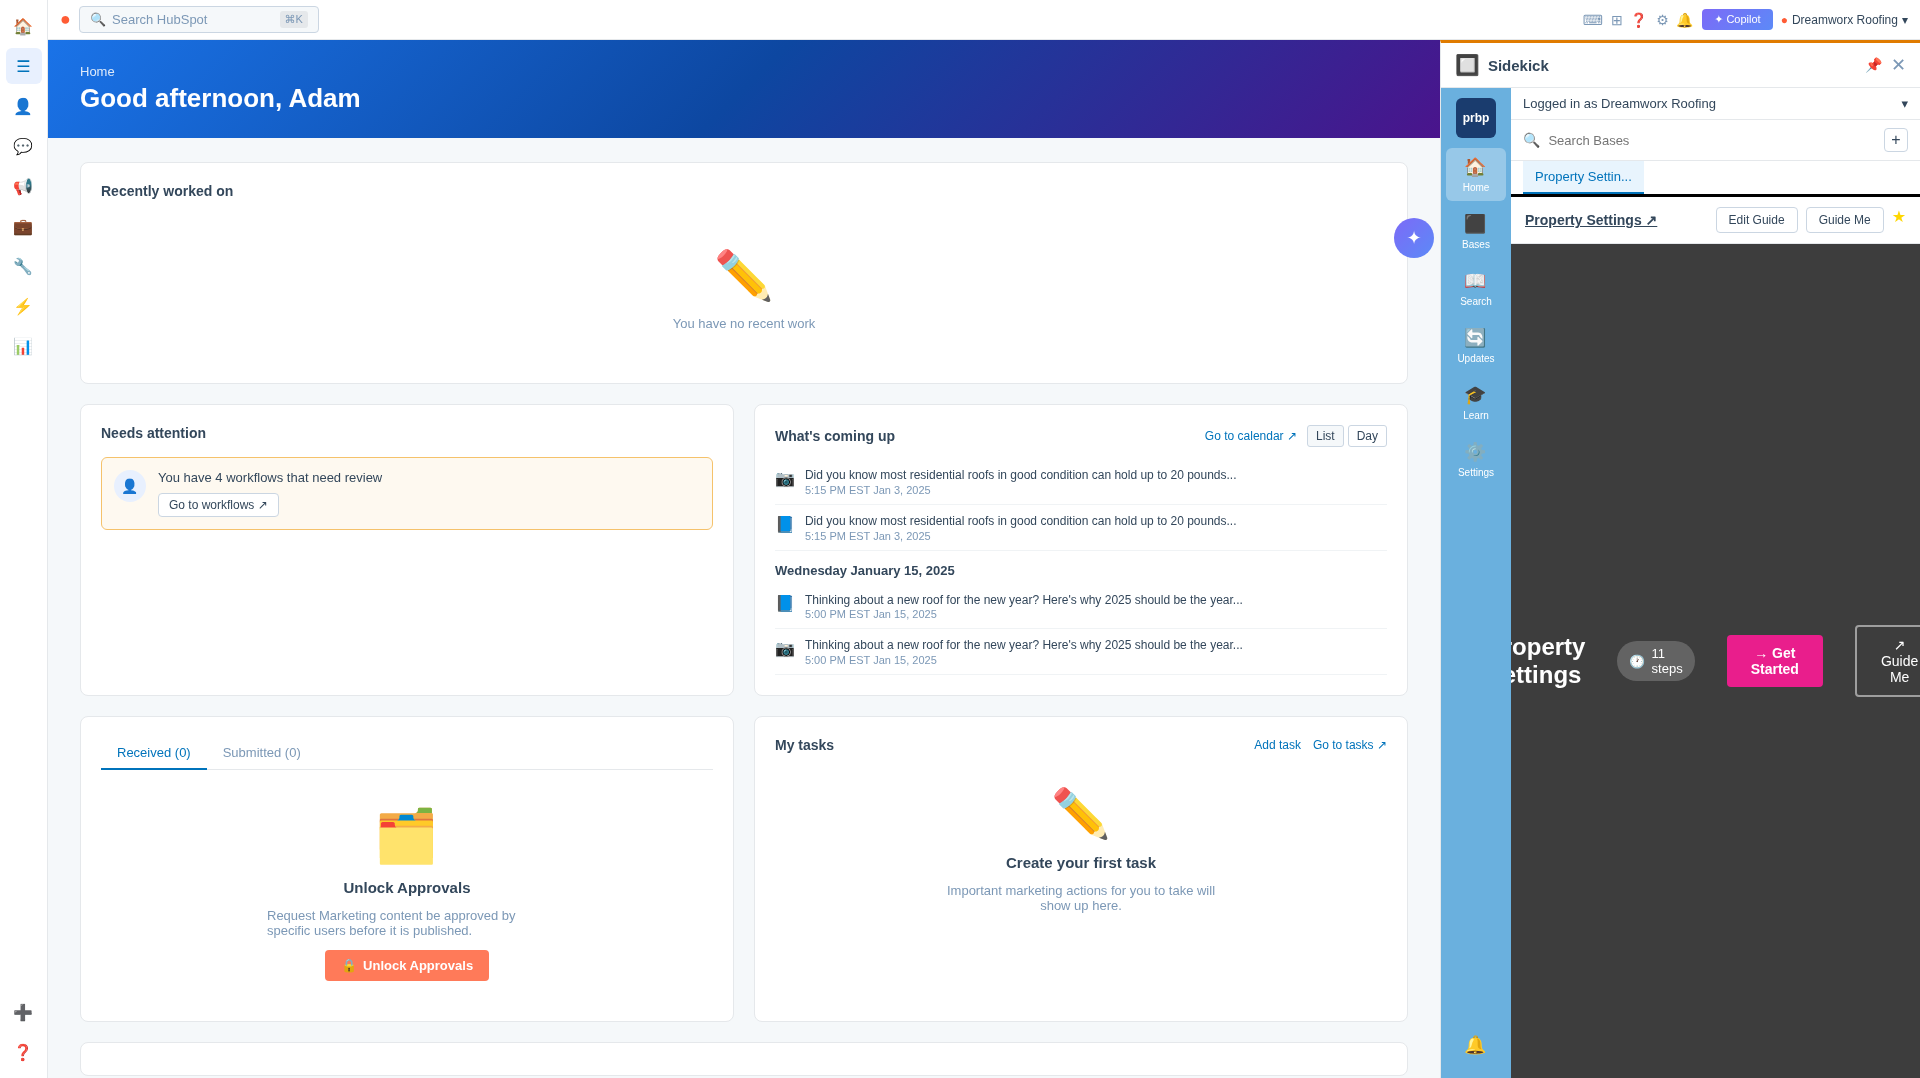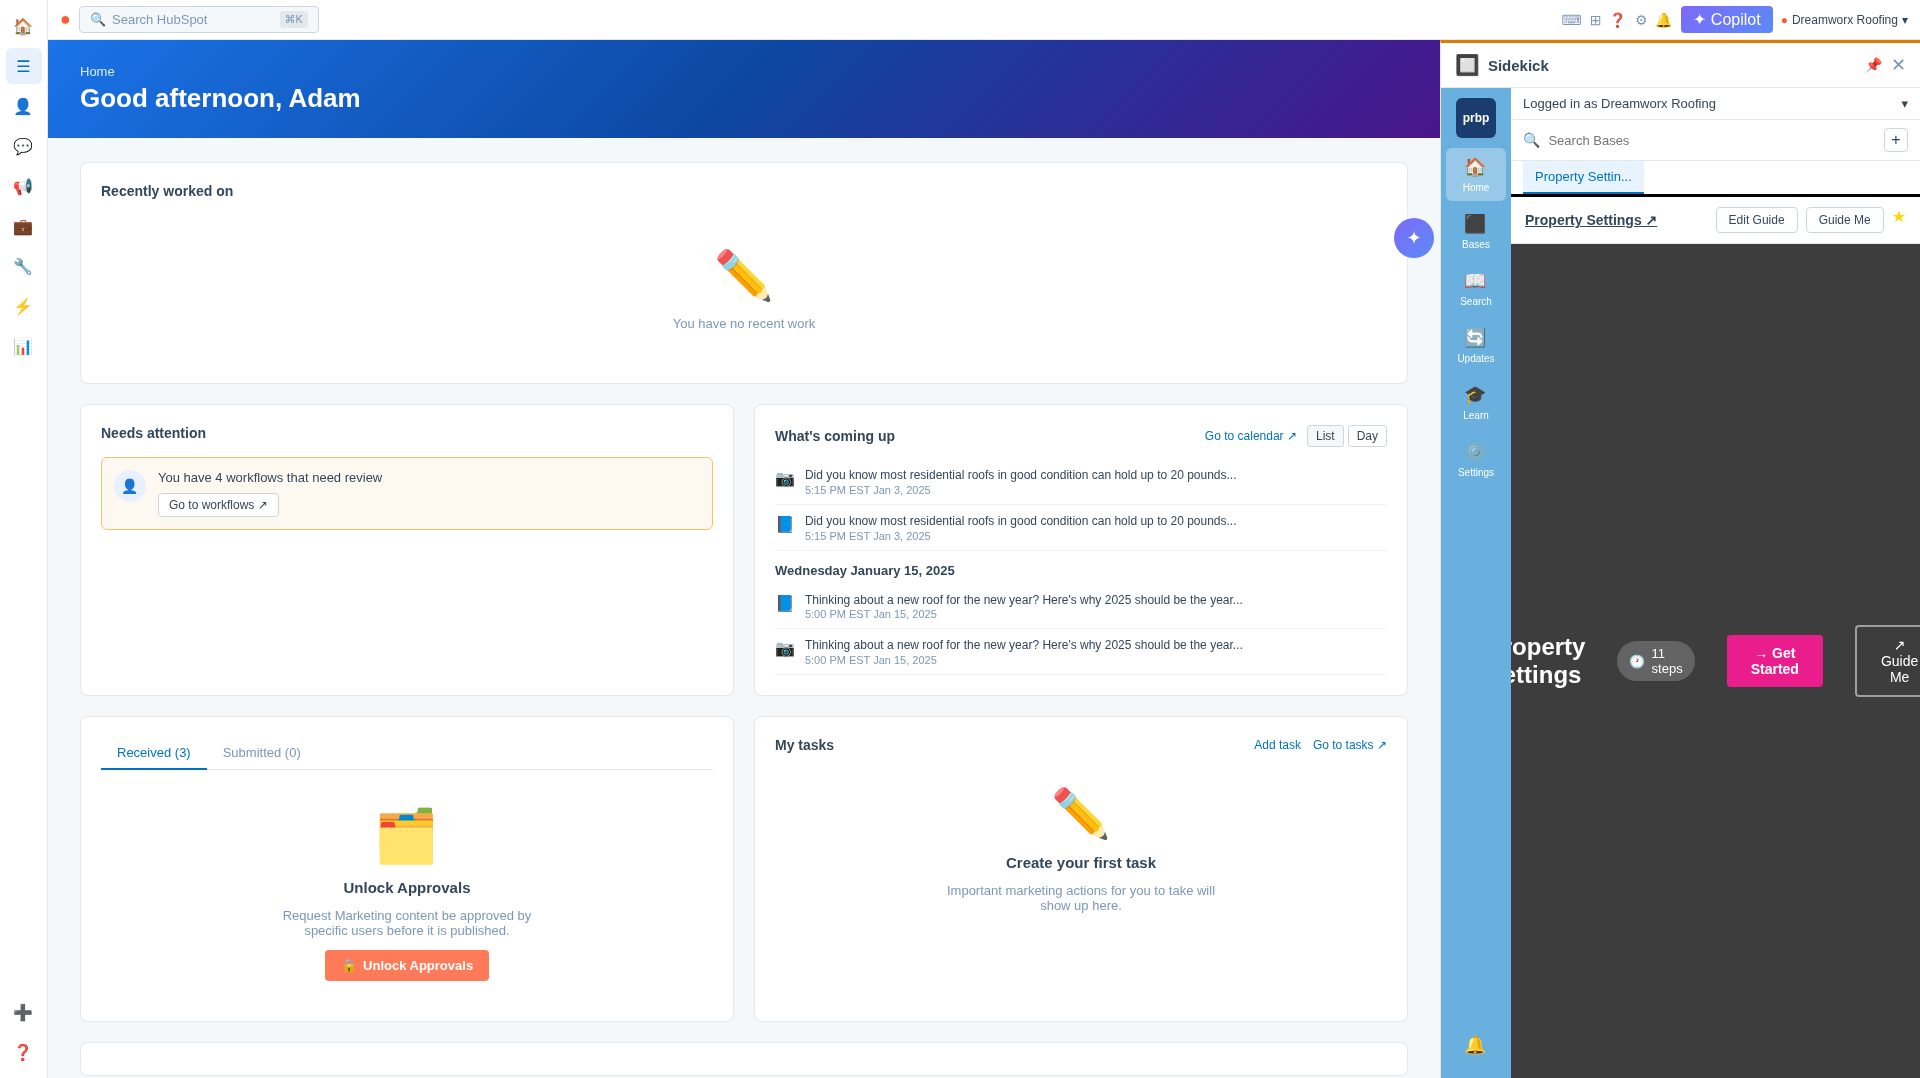--- a/index.html
+++ b/index.html
@@ -46,21 +46,21 @@
       font-size: 13px;
       color: #7c98b6;
     }
     .top-bar-actions { display: flex; align-items: center; gap: 8px; }
     .copilot-btn {
       background: linear-gradient(135deg, #7c6af7, #5c8af7);
       color: #fff;
       border: none;
       padding: 4px 12px;
       border-radius: 4px;
-      font-size: 16px;
+      font-size: 11px;
       cursor: pointer;
     }
     .account-btn {
       display: flex; align-items: center; gap: 4px;
       font-size: 12px; color: #33475b; cursor: pointer;
     }
 
     
     .main-wrapper {
       display: flex;
@@ -190,21 +190,21 @@
     }
     .tab.active { color: #0073bb; border-bottom-color: #0073bb; font-weight: 500; }
 
     .unlock-state {
       display: flex; flex-direction: column; align-items: center; justify-content: center;
       padding: 20px;
       gap: 12px;
     }
     .unlock-image { font-size: 52px; }
     .unlock-title { font-size: 15px; font-weight: 600; color: #33475b; }
-    .unlock-desc { font-size: 13px; color: #7c98b6; text-align: center; max-width: 280px; }
+    .unlock-desc { font-size: 13px; color: #7c98b6; max-width: 280px; }
     .unlock-btn {
       display: flex; align-items: center; gap: 6px;
       padding: 8px 16px;
       background: #ff7a59;
       color: #fff;
       border: none;
       border-radius: 4px;
       font-size: 13px;
       font-weight: 600;
       cursor: pointer;
@@ -594,21 +594,21 @@
               <div class="event-time">5:00 PM EST Jan 15, 2025</div>
             </div>
           </div>
         </div>
       </div>
 
       <div class="two-col">
 
         <div class="card">
           <div class="tabs">
-            <div class="tab active">Received (3)</div>
+            <div class="tab active">Received (0)</div>
             <div class="tab">Submitted (0)</div>
           </div>
           <div class="unlock-state">
             <div class="unlock-image">🗂️</div>
             <div class="unlock-title">Unlock Approvals</div>
             <div class="unlock-desc">Request Marketing content be approved by specific users before it is published.</div>
             <button class="unlock-btn">
               <span>🔒</span>
               <span>Unlock Approvals</span>
             </button>

